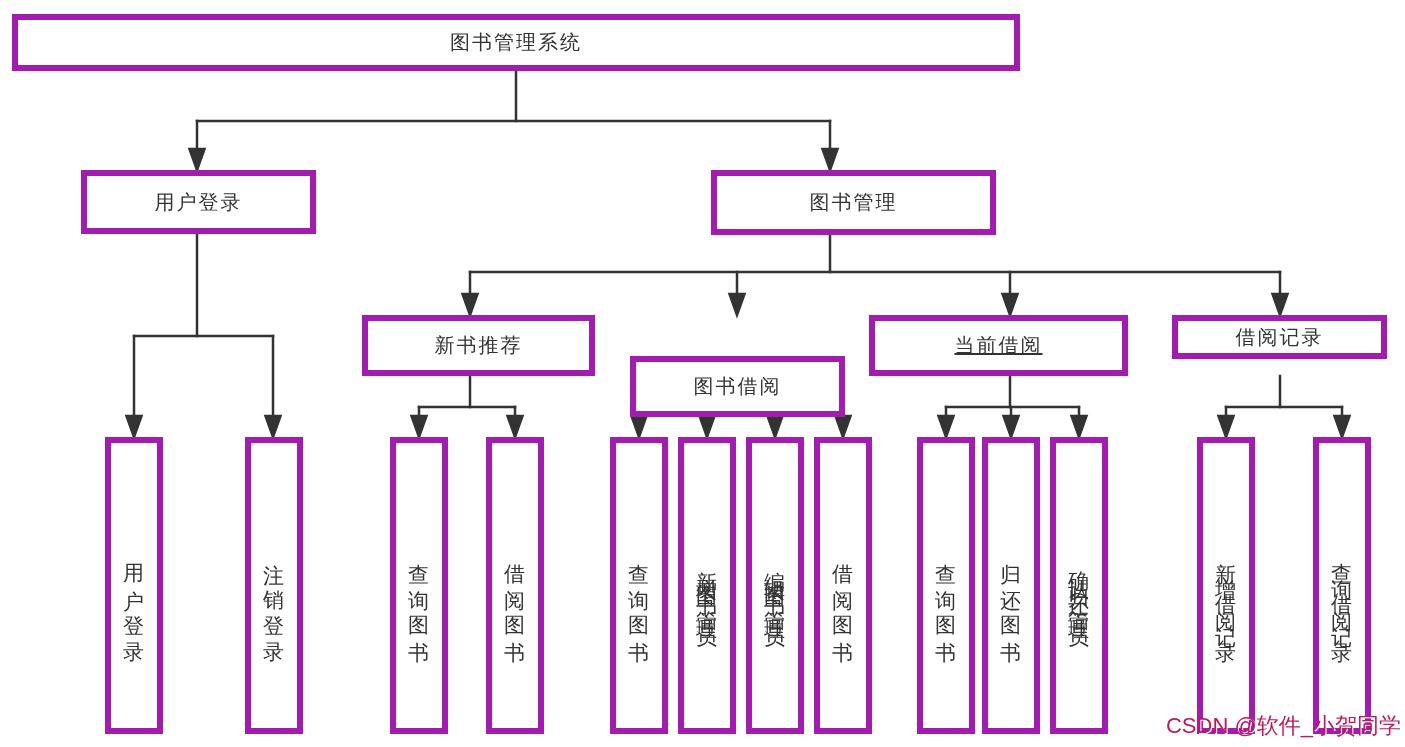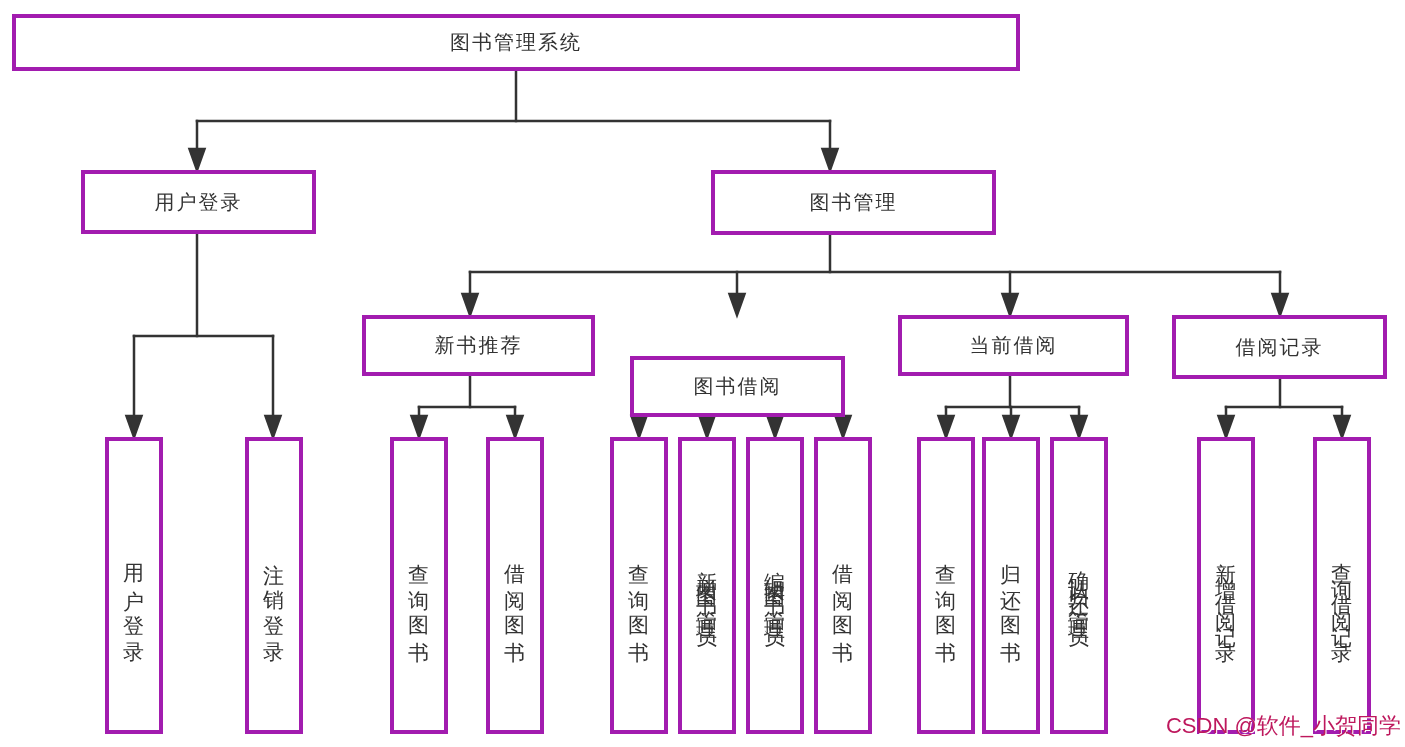--- a/index.html
+++ b/index.html
@@ -3,21 +3,21 @@
 <meta charset="utf-8">
 <style>
   html,body { margin:0; padding:0; background:#ffffff; }
   .canvas {
     position:relative; width:1405px; height:747px; background:#ffffff;
     font-family:"Liberation Sans","DejaVu Sans",sans-serif; overflow:hidden;
   }
   .conn { position:absolute; left:0; top:0; }
   .box {
     position:absolute; box-sizing:border-box;
-    border:4px solid #a21caf; background:#ffffff;
+    border:6px solid #a21caf; background:#ffffff;
     display:flex; align-items:center; justify-content:center;
     color:#333333;
   }
   .h .lbl { font-size:20px; letter-spacing:2px; white-space:nowrap; }
   .root .lbl { font-size:20px; }
   .leaf .lbl {
     writing-mode:vertical-rl; text-orientation:mixed;
     font-size:21px; line-height:1.0;
   }
   .sp-lg .lbl { letter-spacing:26px; margin-top:26px; }
@@ -109,24 +109,24 @@
   <div class="box h" style="left:711px; top:170px; width:285px; height:65px;">
     <span class="lbl">图书管理</span>
   </div>
 
   <div class="box h" style="left:362px; top:315px; width:233px; height:61px;">
     <span class="lbl">新书推荐</span>
   </div>
   <div class="box h" style="left:630px; top:315px; width:215px; height:61px;margin-top:41px;">
     <span class="lbl">图书借阅</span>
   </div>
-  <div class="box h" style="left:898px; top:315px; width:231px; height:61px;">
+  <div class="box h" style="left:869px; top:315px; width:259px; height:61px;text-decoration:underline;">
     <span class="lbl">当前借阅</span>
   </div>
-  <div class="box h" style="left:1172px; top:315px; width:215px; height:64px;">
+  <div class="box h" style="left:1172px; top:315px; width:215px; height:44px;">
     <span class="lbl">借阅记录</span>
   </div>
 
   <div class="box leaf sp-lg" style="left:105px; top:437px; width:58px; height:297px;">
     <span class="lbl">用户登录</span>
   </div>
   <div class="box leaf sp-lg" style="left:245px; top:437px; width:58px; height:297px;">
     <span class="lbl">注销登录</span>
   </div>
 

